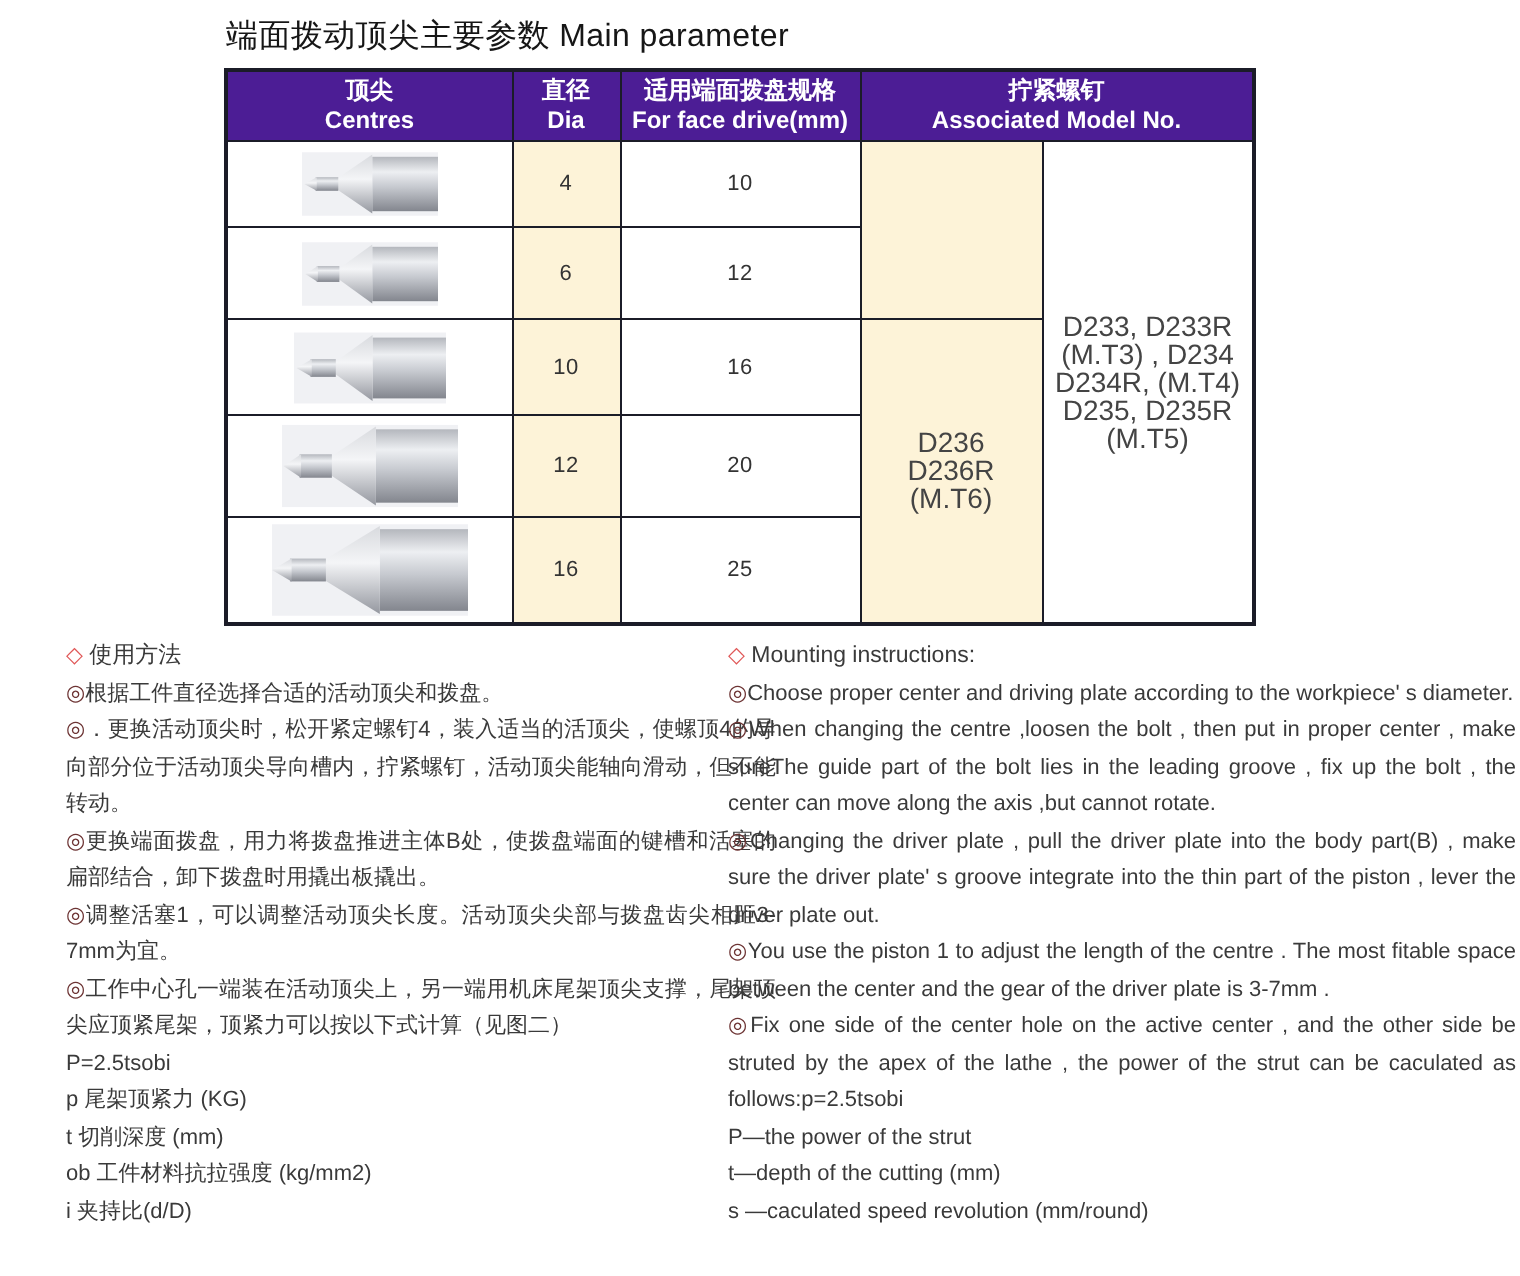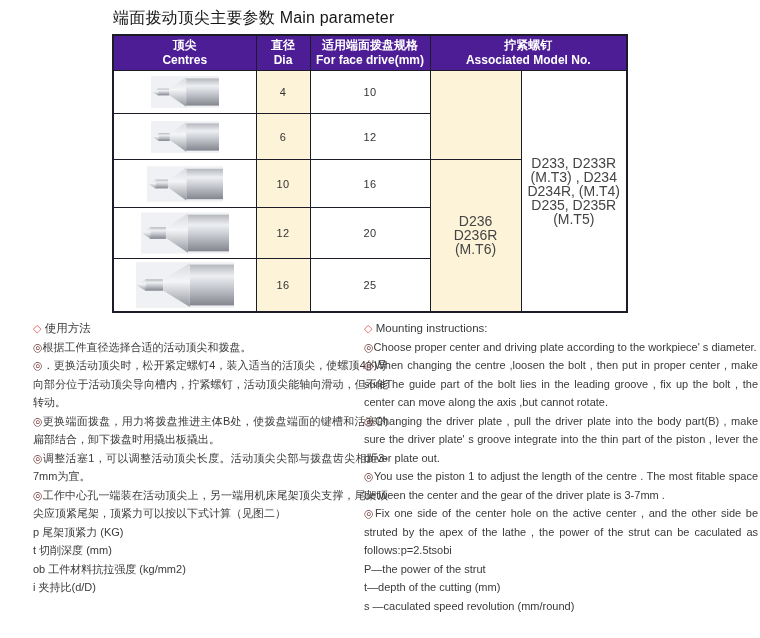--- a/index.html
+++ b/index.html
@@ -165,20 +165,21 @@
     </table>
   </div>
 
   <div class="sec sec-zh">
     <p class="sec-head"><span class="diamond">◇</span> <span>使用方法</span></p>
     <p class="para"><span class="bullet">◎</span><span>根据工件直径选择合适的活动顶尖和拨盘。</span></p>
     <p class="para"><span class="bullet">◎</span><span>．更换活动顶尖时，松开紧定螺钉4，装入适当的活顶尖，使螺顶4的导向部分位于活动顶尖导向槽内，拧紧螺钉，活动顶尖能轴向滑动，但不能转动。</span></p>
     <p class="para"><span class="bullet">◎</span><span>更换端面拨盘，用力将拨盘推进主体B处，使拨盘端面的键槽和活塞的扁部结合，卸下拨盘时用撬出板撬出。</span></p>
     <p class="para"><span class="bullet">◎</span><span>调整活塞1，可以调整活动顶尖长度。活动顶尖尖部与拨盘齿尖相距3-7mm为宜。</span></p>
     <p class="para"><span class="bullet">◎</span><span>工作中心孔一端装在活动顶尖上，另一端用机床尾架顶尖支撑，尾架顶尖应顶紧尾架，顶紧力可以按以下式计算（见图二）</span></p>
+    <p class="legend-line">P=2.5tsobi</p>
     <p class="legend-line">p 尾架顶紧力 (KG)</p>
     <p class="legend-line">t 切削深度 (mm)</p>
     <p class="legend-line">ob 工件材料抗拉强度 (kg/mm2)</p>
     <p class="legend-line">i 夹持比(d/D)</p>
   </div>
 
   <div class="sec sec-en">
     <p class="sec-head" style="text-align:left"><span class="diamond">◇</span> <span>Mounting instructions:</span></p>
     <p class="para"><span class="bullet">◎</span><span>Choose proper center and driving plate according to the workpiece' s diameter.</span></p>
     <p class="para"><span class="bullet">◎</span><span>When changing the centre ,loosen the bolt , then put in proper center , make sureThe guide part of the bolt lies in the leading groove , fix up the bolt , the center can move along the axis ,but cannot rotate.</span></p>

